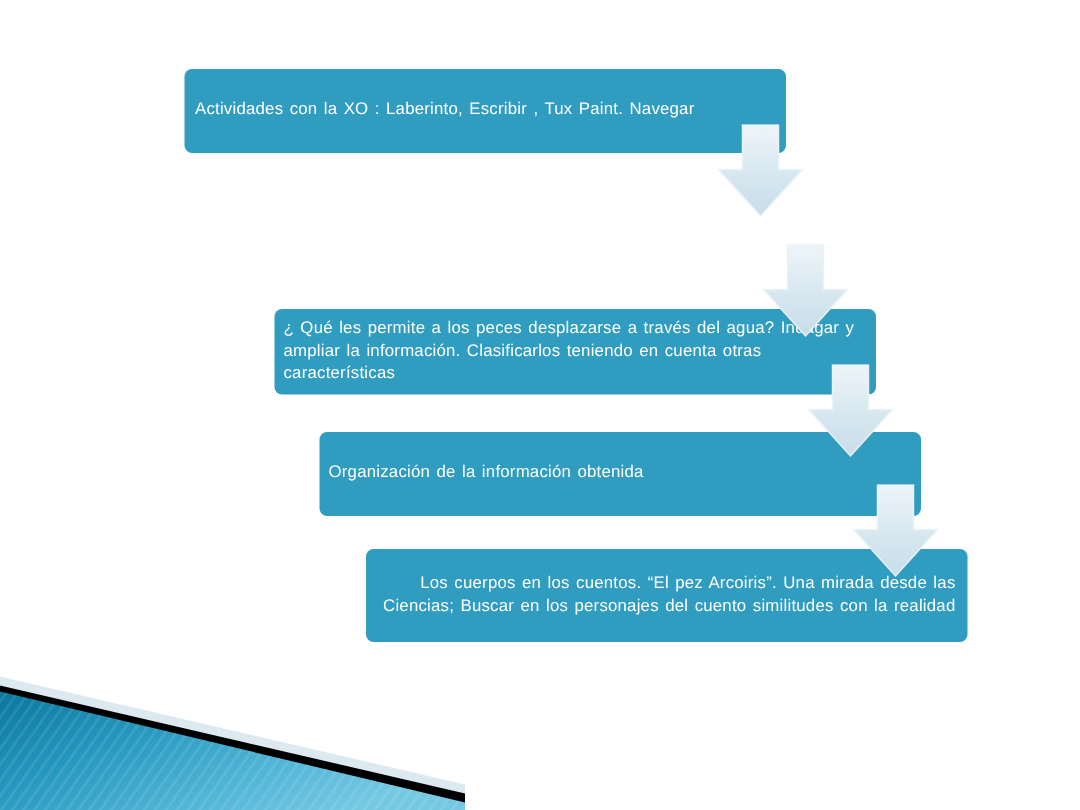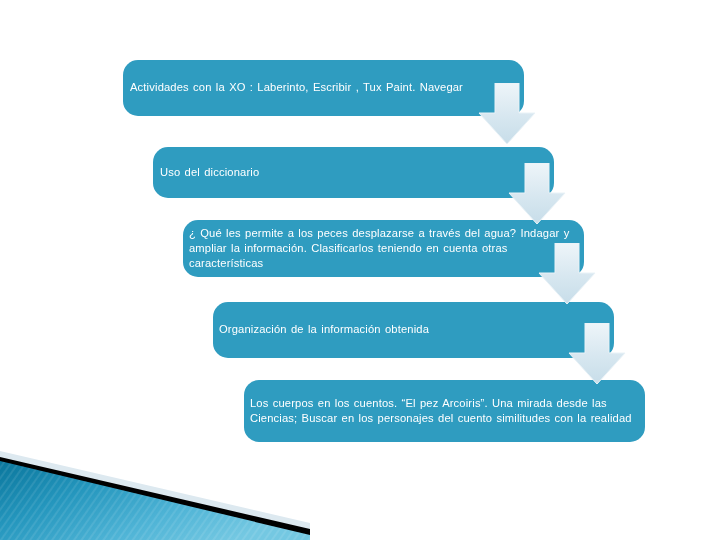--- a/index.html
+++ b/index.html
@@ -17,46 +17,45 @@
     height: 540px;
     background: #ffffff;
     overflow: hidden;
   }
 
   
   .step-box {
     position: absolute;
     box-sizing: border-box;
     background: #2f9cc0;
-    border-radius: 15px;
+    border-radius: 5px;
     color: #ffffff;
     display: flex;
     align-items: center;
     z-index: 3;
-    margin-top: 14px;
   }
   .step-text {
     font-size: 11.2px;
     line-height: 15.2px;
     letter-spacing: 0.15px;
     color: #ffffff;
     padding: 0 8px 0 8px;
     word-spacing: 1px;
   }
 
   #box-1 { left: 123px; top: 46px;  width: 401px; height: 56px; }
   #box-1 .step-text { padding-left: 7px; }
   #box-2 { left: 153px; top: 133px; width: 401px; height: 51px; }
   #box-2 .step-text { padding-left: 7px; }
   #box-3 { left: 183px; top: 206px; width: 401px; height: 57px; }
   #box-3 .step-text { padding-left: 6px; }
   #box-4 { left: 213px; top: 288px; width: 401px; height: 56px; }
   #box-4 .step-text { padding-left: 6px; }
   #box-5 { left: 244px; top: 366px; width: 401px; height: 62px; }
-  #box-5 .step-text { padding-left: 6px; }
+  #box-5 .step-text { padding-left: 6px; text-align: right; }
 
   
   .down-arrow {
     position: absolute;
     z-index: 4;
     width: 58px;
     height: 62px;
   }
   .down-arrow svg { display: block; width: 100%; height: 100%; }
 
@@ -116,23 +115,20 @@
         <linearGradient id="arrGrad1" x1="0" y1="0" x2="0" y2="1">
           <stop offset="0%" stop-color="#eef5f9"></stop>
           <stop offset="55%" stop-color="#d7e7f0"></stop>
           <stop offset="100%" stop-color="#c7dde9"></stop>
         </linearGradient>
       </defs>
       <polygon points="17,0 41,0 41,30 57,30 29,61 1,30 17,30" fill="url(#arrGrad1)" stroke="#e9f2f7" stroke-width="1"></polygon>
     </svg>
   </div>
 
-  <div class="step-box" id="box-2">
-    <span class="step-text">Uso del diccionario</span>
-  </div>
 
   <div class="down-arrow" id="arrow-2">
     <svg viewBox="0 0 58 62" xmlns="http://www.w3.org/2000/svg">
       <defs>
         <linearGradient id="arrGrad2" x1="0" y1="0" x2="0" y2="1">
           <stop offset="0%" stop-color="#eef5f9"></stop>
           <stop offset="55%" stop-color="#d7e7f0"></stop>
           <stop offset="100%" stop-color="#c7dde9"></stop>
         </linearGradient>
       </defs>

